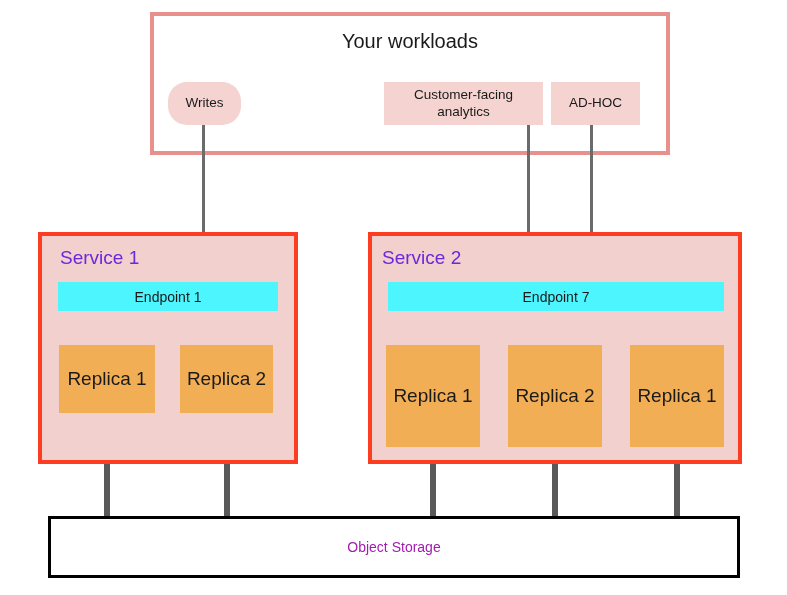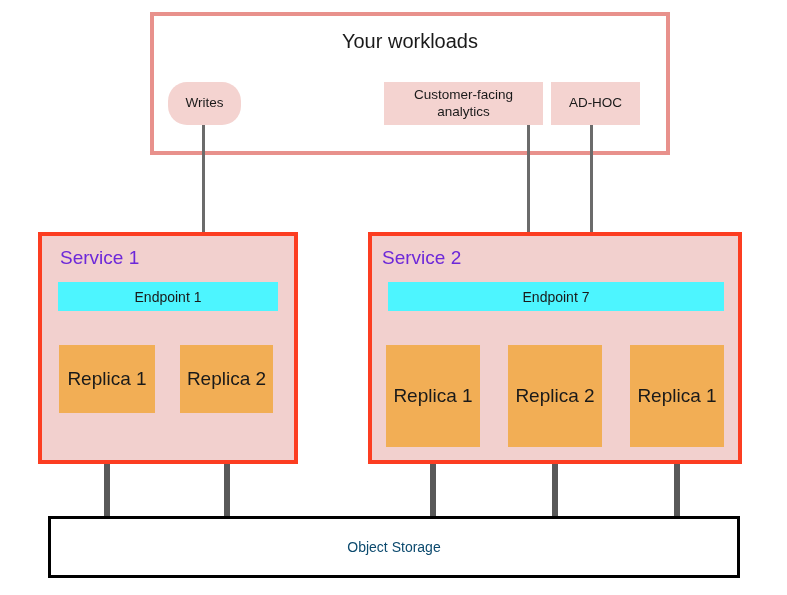--- a/index.html
+++ b/index.html
@@ -111,21 +111,21 @@
   
   .storage-box {
     position: absolute;
     left: 48px;
     top: 516px;
     width: 692px;
     height: 62px;
     box-sizing: border-box;
     border: 3px solid #000000;
     background: #ffffff;
-    color: #0c4a6e;
+    color: #a21caf;
     font-size: 14px;
     display: flex;
     align-items: center;
     justify-content: center;
   }
 
   
   .link {
     position: absolute;
     background: #595959;

